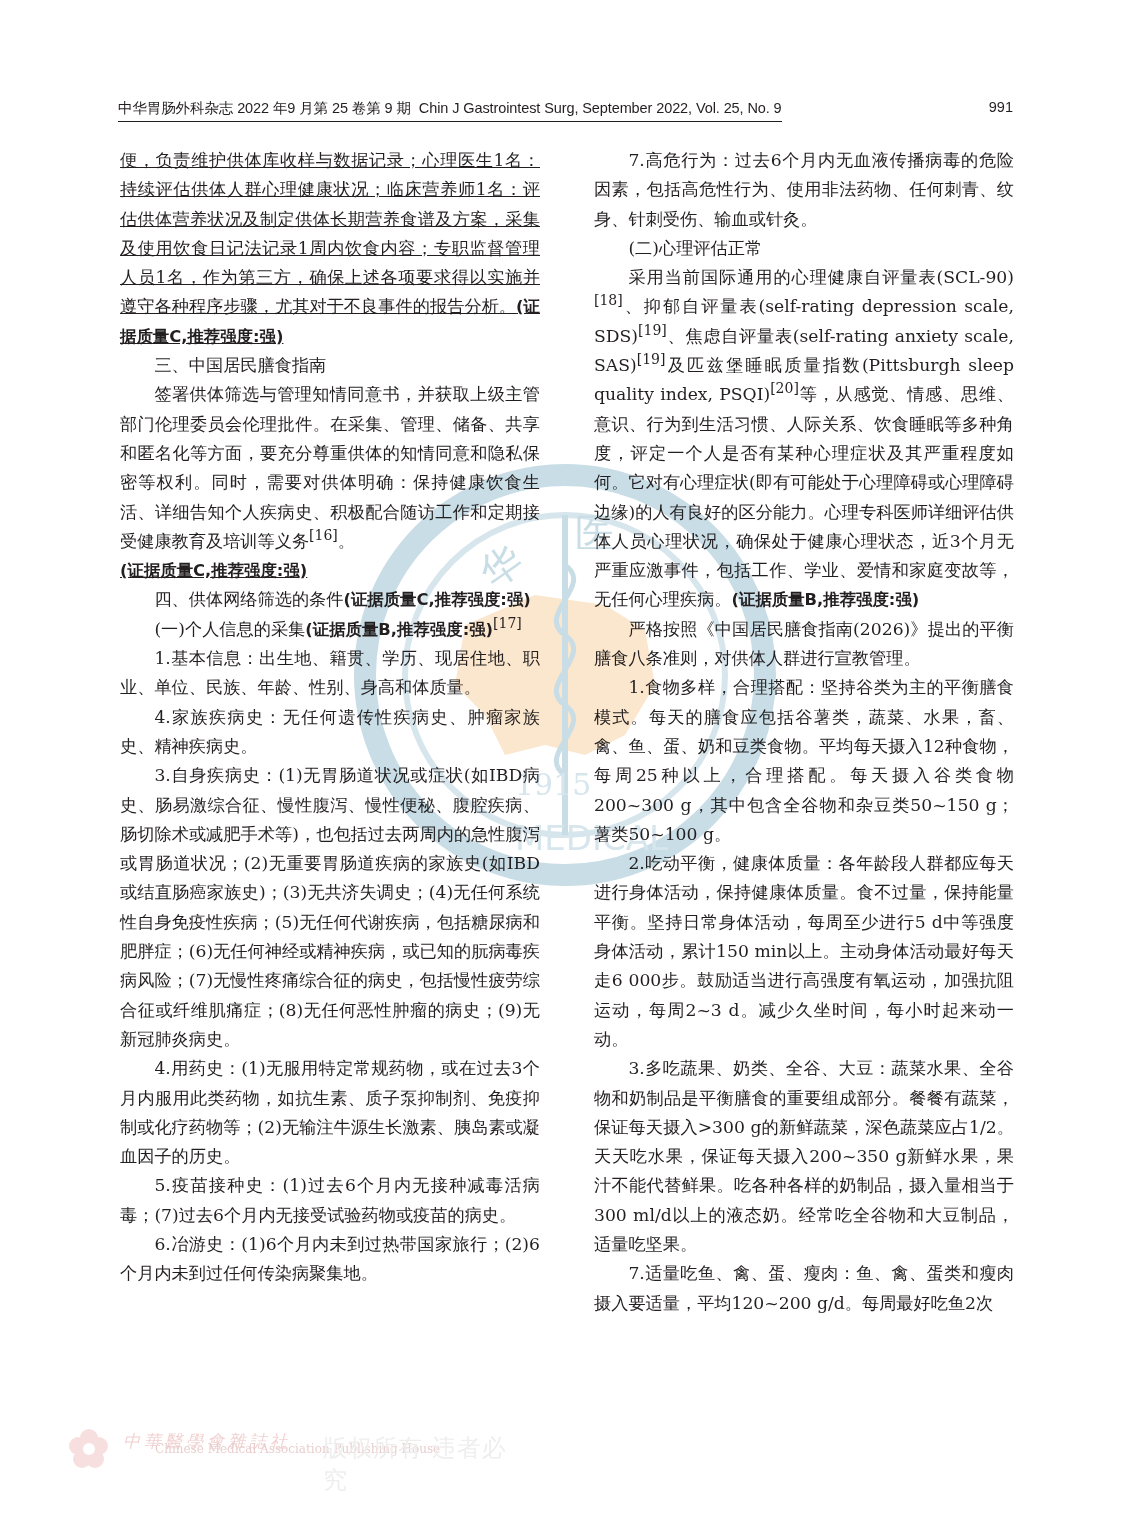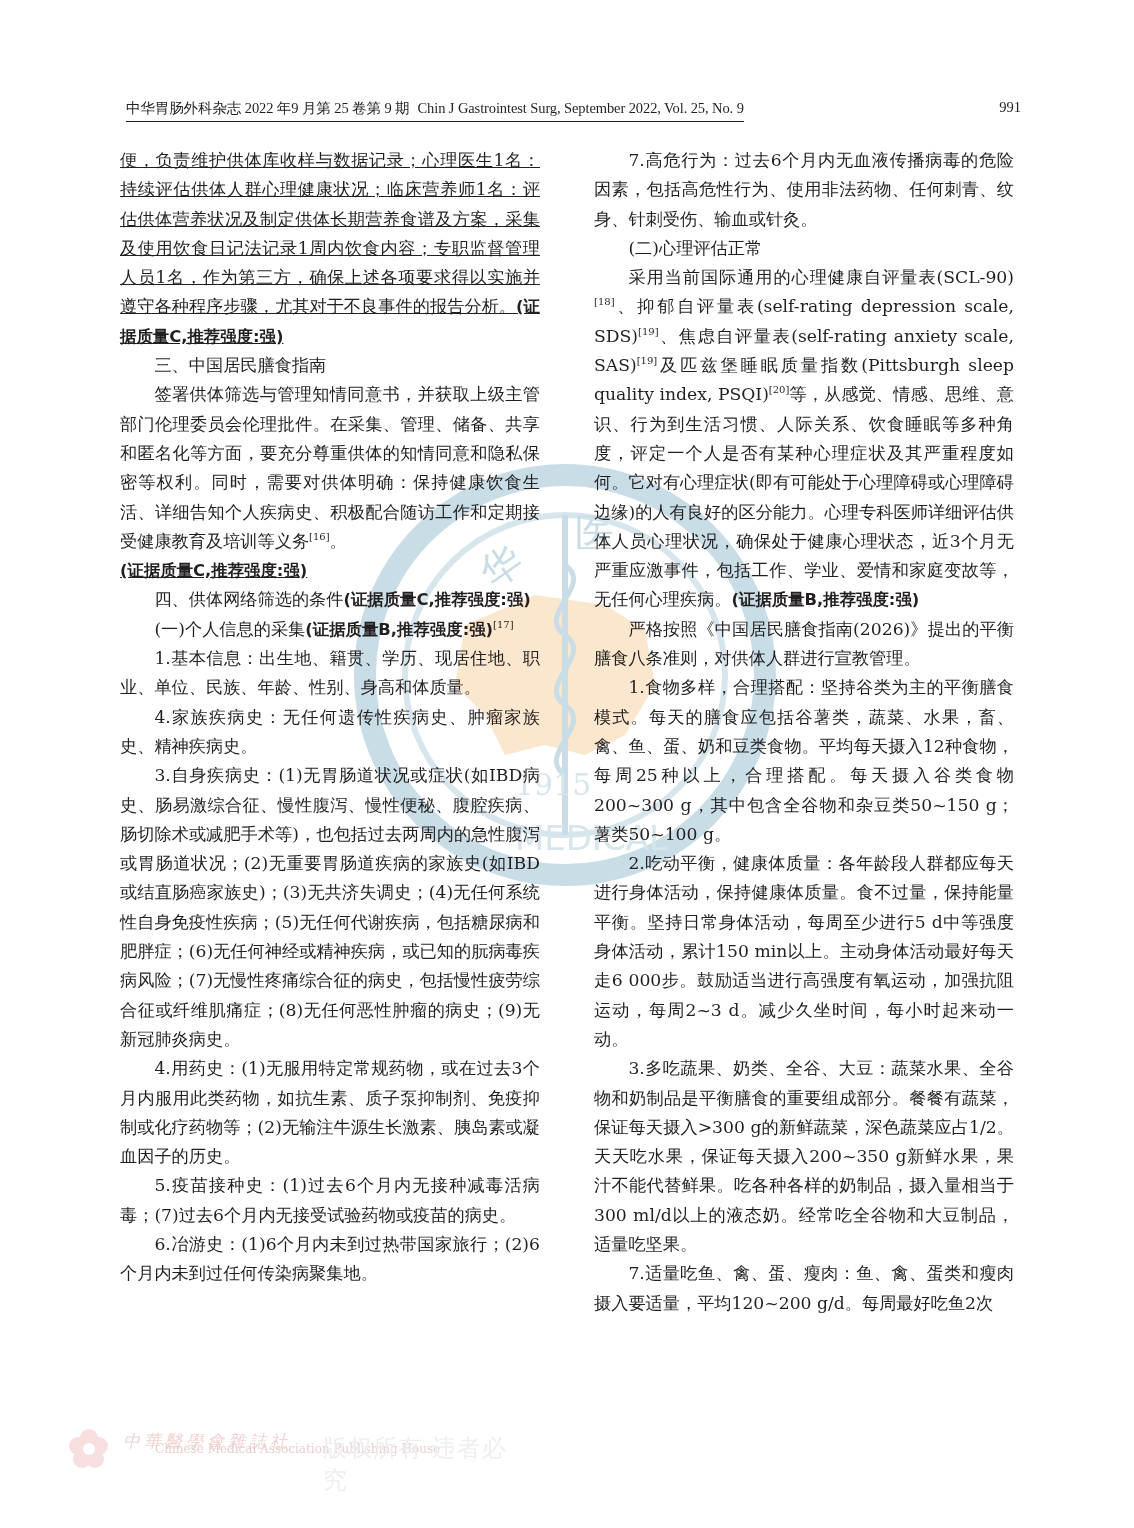--- a/index.html
+++ b/index.html
@@ -3,35 +3,35 @@
 <meta charset="utf-8">
 <style>
   html, body { margin: 0; padding: 0; }
   body {
     width: 1134px; height: 1528px; background: #ffffff; position: relative; overflow: hidden;
     font-family: "DejaVu Serif", "Liberation Serif", serif; color: #231f20;
   }
   .watermark { position: absolute; left: 345px; top: 455px; width: 440px; height: 440px; z-index: 0; pointer-events: none; }
   .header {
     position: absolute; left: 118px; top: 97px; width: 895px; height: 22px;
-    font-family: Liberation Serif, serif; font-size: 14.5px; color: #231f20; margin-left: 8px;
+    font-family: Liberation Sans, sans-serif; font-size: 14.5px; color: #231f20;
   }
   .header .left { position: absolute; left: 0; top: 2px; border-bottom: 1px solid #231f20; padding-bottom: 3px; white-space: nowrap; letter-spacing: -0.1px; }
   .header .left .en { margin-left: 8px; }
   .header .page { position: absolute; right: 0; top: 2px; }
   .col {
     position: absolute; top: 146px; width: 420px; z-index: 1;
     font-size: 17.2px; line-height: 29.3px; text-align: justify;
   }
   .col.left { left: 120px; }
   .col.right { left: 594px; }
   .col p { margin: 0; text-indent: 2em; }
   .col p.noind { text-indent: 0; text-decoration: underline; }
   .b { font-family: "DejaVu Sans", "Liberation Sans", sans-serif; font-weight: bold; font-size: 16.4px; }
-  sup { font-size: 10px; line-height: 0; vertical-align: 7px; }
+  sup { font-size: 14px; line-height: 0; vertical-align: 7px; }
   .footer { position: absolute; left: 68px; top: 1428px; width: 440px; height: 45px; z-index: 0; opacity: 0.35; }
   .footer .pub { position: absolute; left: 55px; top: 2px; font-size: 17px; color: #d97a7a; letter-spacing: 4px; font-style: italic; }
   .footer .pub-en { position: absolute; left: 55px; top: 14px; font-size: 12px; color: #c07070; margin-left: 32px; }
   .footer .rights { position: absolute; left: 255px; top: 4px; font-size: 24px; color: #d0d0d0; letter-spacing: 1px; }
   .footer .logo { position: absolute; left: 0; top: 0; width: 42px; height: 42px; }
 </style>
 </head>
 <body>
 
 <div class="watermark">

